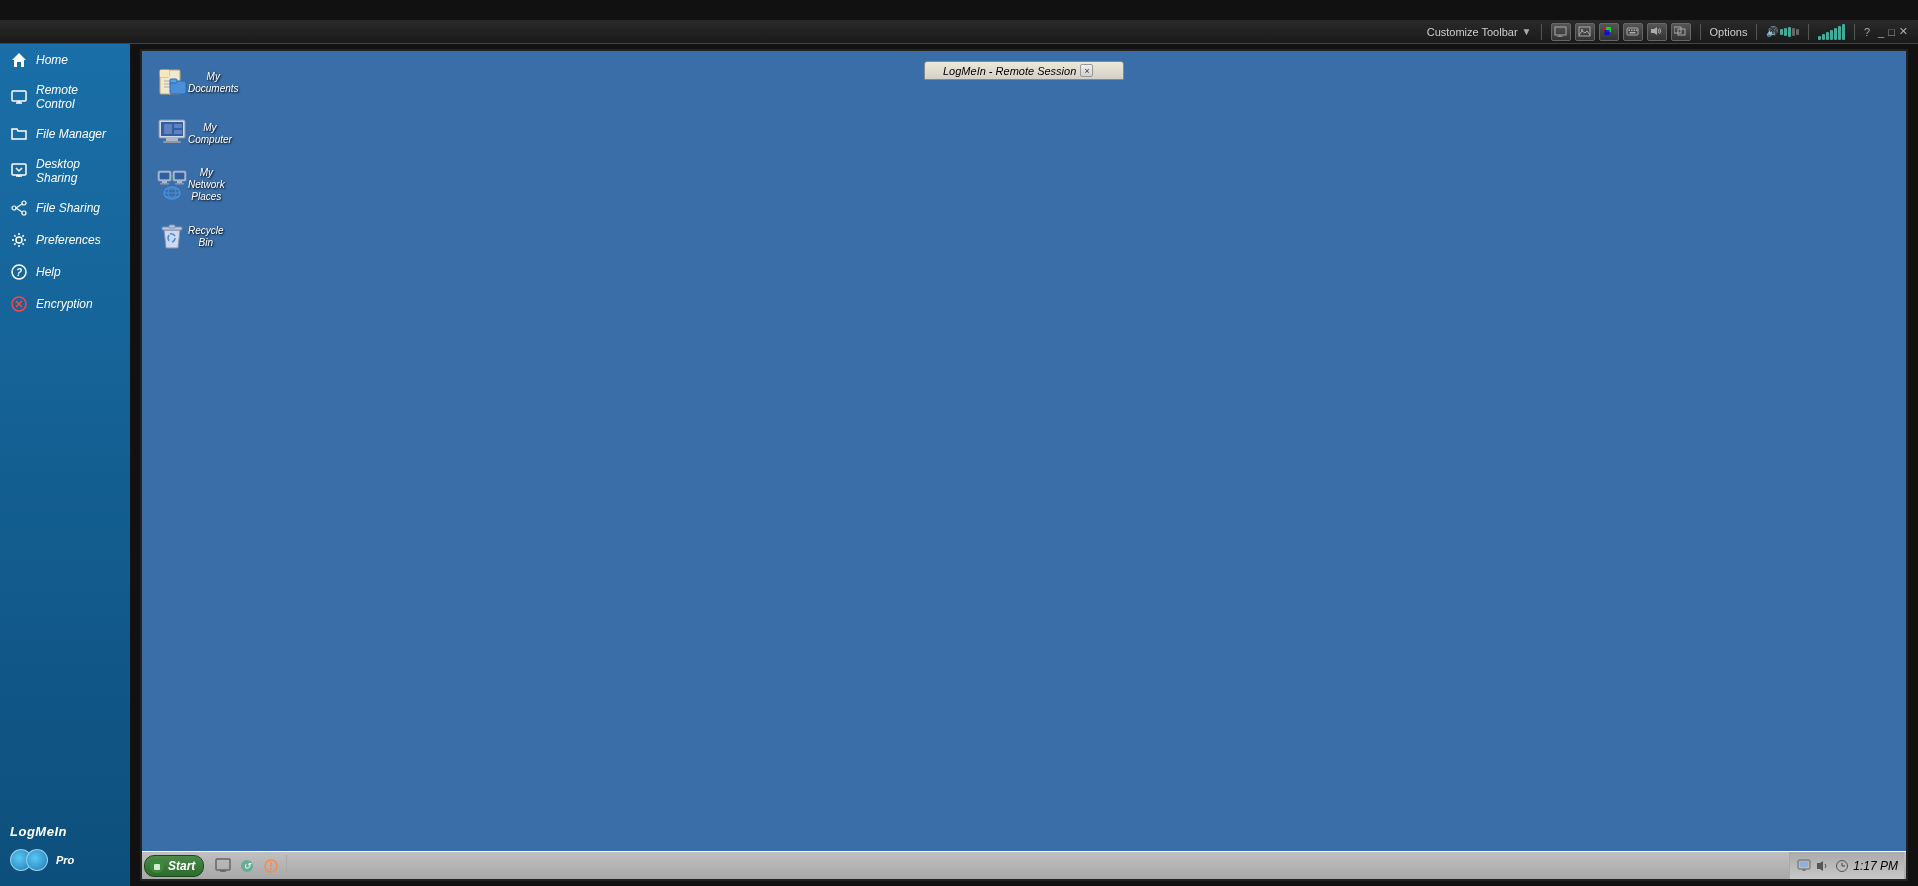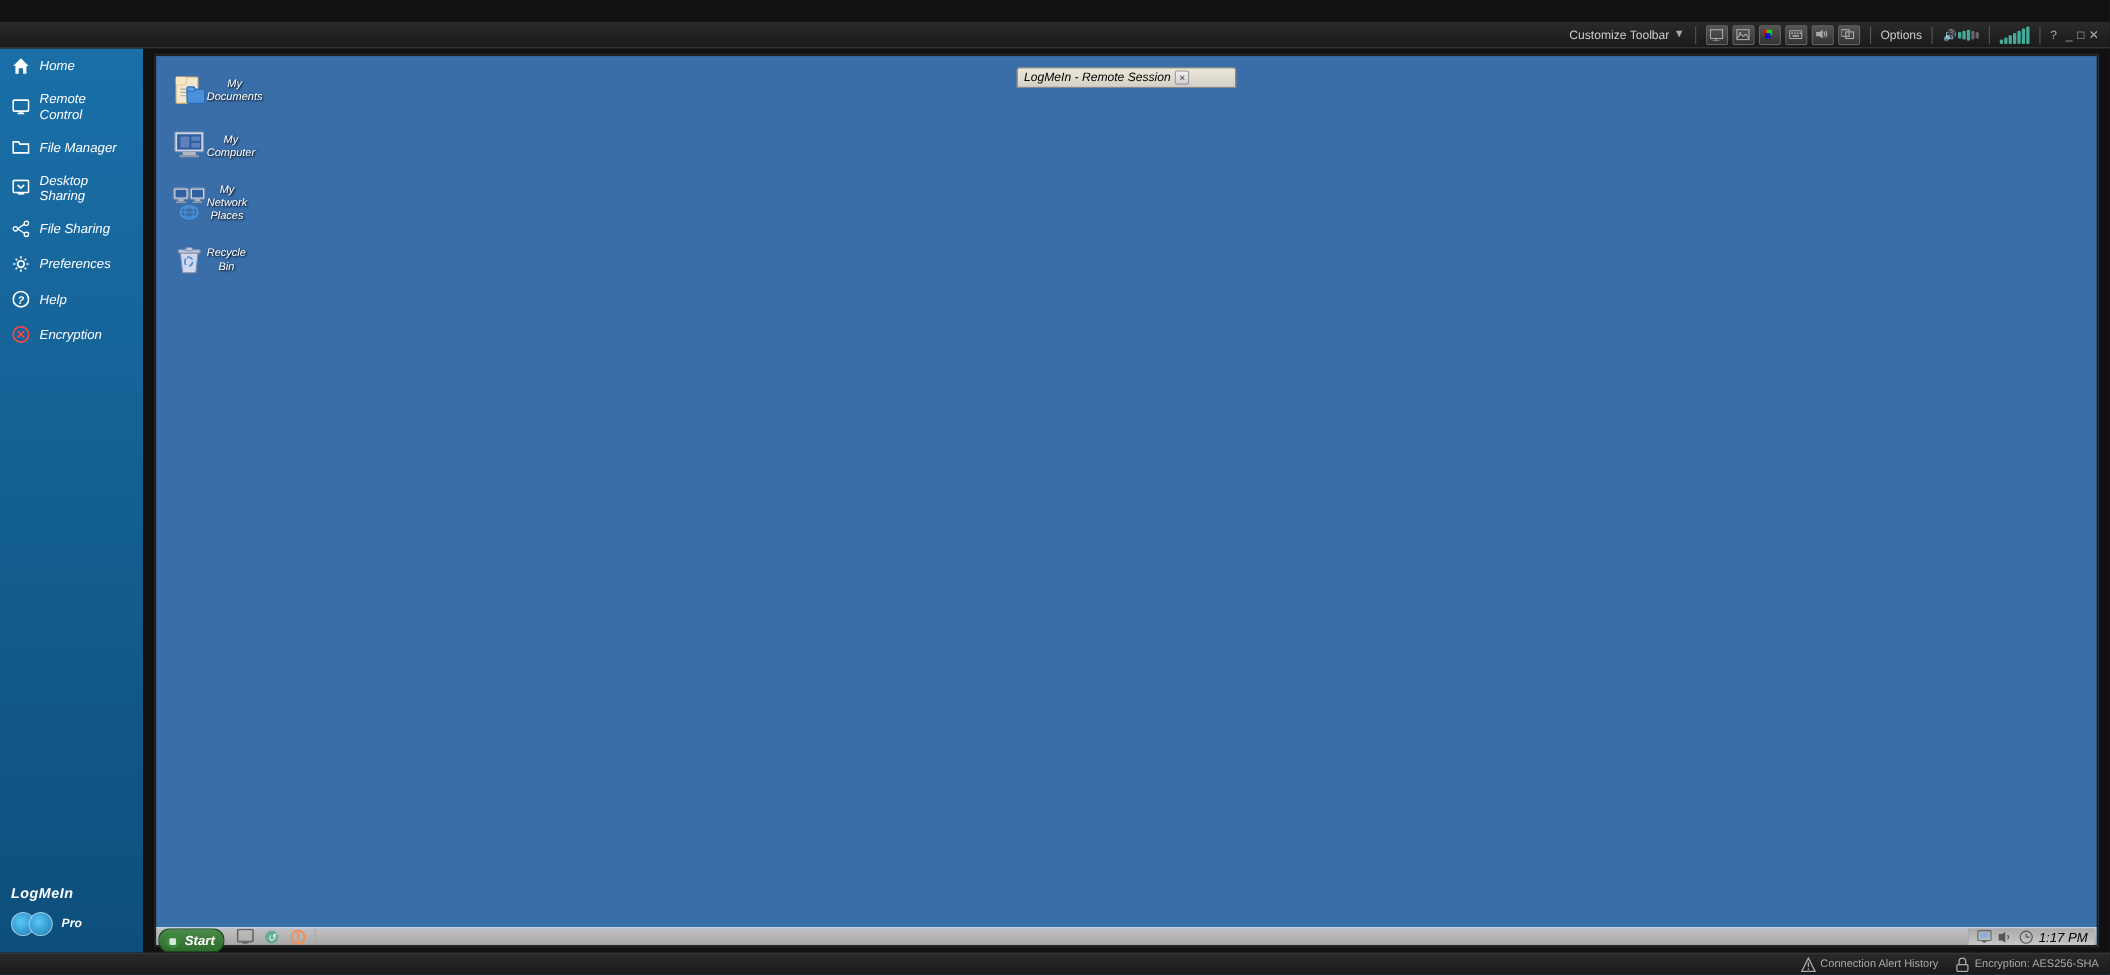--- a/index.html
+++ b/index.html
@@ -191,21 +191,21 @@
     .remote-titlebar {
       position: absolute;
       top: 10px;
       left: 50%;
       transform: translateX(-50%);
       background: linear-gradient(to bottom, #ece9d8, #d4d0c8);
       border: 1px solid #888;
       border-radius: 3px 3px 0 0;
       display: flex;
       align-items: center;
-      padding: 2px 6px;
+      padding: 2px 18px;
       gap: 4px;
       font-size: 11px;
       color: #000;
       min-width: 200px;
       z-index: 10;
     }
     .remote-close-btn {
       width: 13px;
       height: 13px;
       background: linear-gradient(to bottom, #f0f0f0, #d0d0d0);
@@ -252,24 +252,25 @@
       text-shadow: 1px 1px 2px #000;
       line-height: 1.2;
     }
 
     
     .taskbar {
       position: absolute;
       bottom: 0;
       left: 0;
       right: 0;
-      height: 16px;
+      height: 28px;
       background: linear-gradient(to bottom, #c0c0c0, #a8a8a8);
       border-top: 1px solid #fff;
       display: flex;
+      align-items: center;
       padding: 0 2px;
       z-index: 20;
     }
     .start-btn {
       display: flex;
       align-items: center;
       gap: 3px;
       background: linear-gradient(to bottom, #4a8a4a, #2d6a2d);
       border: 1px solid #1a4a1a;
       border-radius: 10px;
@@ -723,34 +724,13 @@
                   <line x1="7" y1="7" x2="10" y2="7" stroke="#555" stroke-width="1.2"></line>
                 </svg>
             </div>
             <span class="tray-clock">1:17 PM</span>
           </div>
         </div>
       </div>
     </div>
   </div>
 
-  <div class="bottom-status">
-    <div class="status-item">
-      <div class="status-icon">
-        <svg width="14" height="14" viewBox="0 0 14 14">
-            <polygon points="7,1 13,13 1,13" fill="none" stroke="#aaa" stroke-width="1.2"></polygon>
-            <line x1="7" y1="5" x2="7" y2="9" stroke="#aaa" stroke-width="1.2"></line>
-            <circle cx="7" cy="11" r="0.8" fill="#aaa"></circle>
-          </svg>
-      </div>
-      <span>Connection Alert History</span>
-    </div>
-    <div class="status-item">
-      <div class="status-icon lock-icon-small">
-        <svg width="14" height="14" viewBox="0 0 14 14">
-            <rect x="2" y="7" width="10" height="6" rx="1" fill="none" stroke="#aaa" stroke-width="1.2"></rect>
-            <path d="M4,7 L4,4 Q4,1 7,1 Q10,1 10,4 L10,7" fill="none" stroke="#aaa" stroke-width="1.2"></path>
-          </svg>
-      </div>
-      <span>Encryption: AES256-SHA</span>
-    </div>
-  </div>
 </div>
 
 </body></html>

